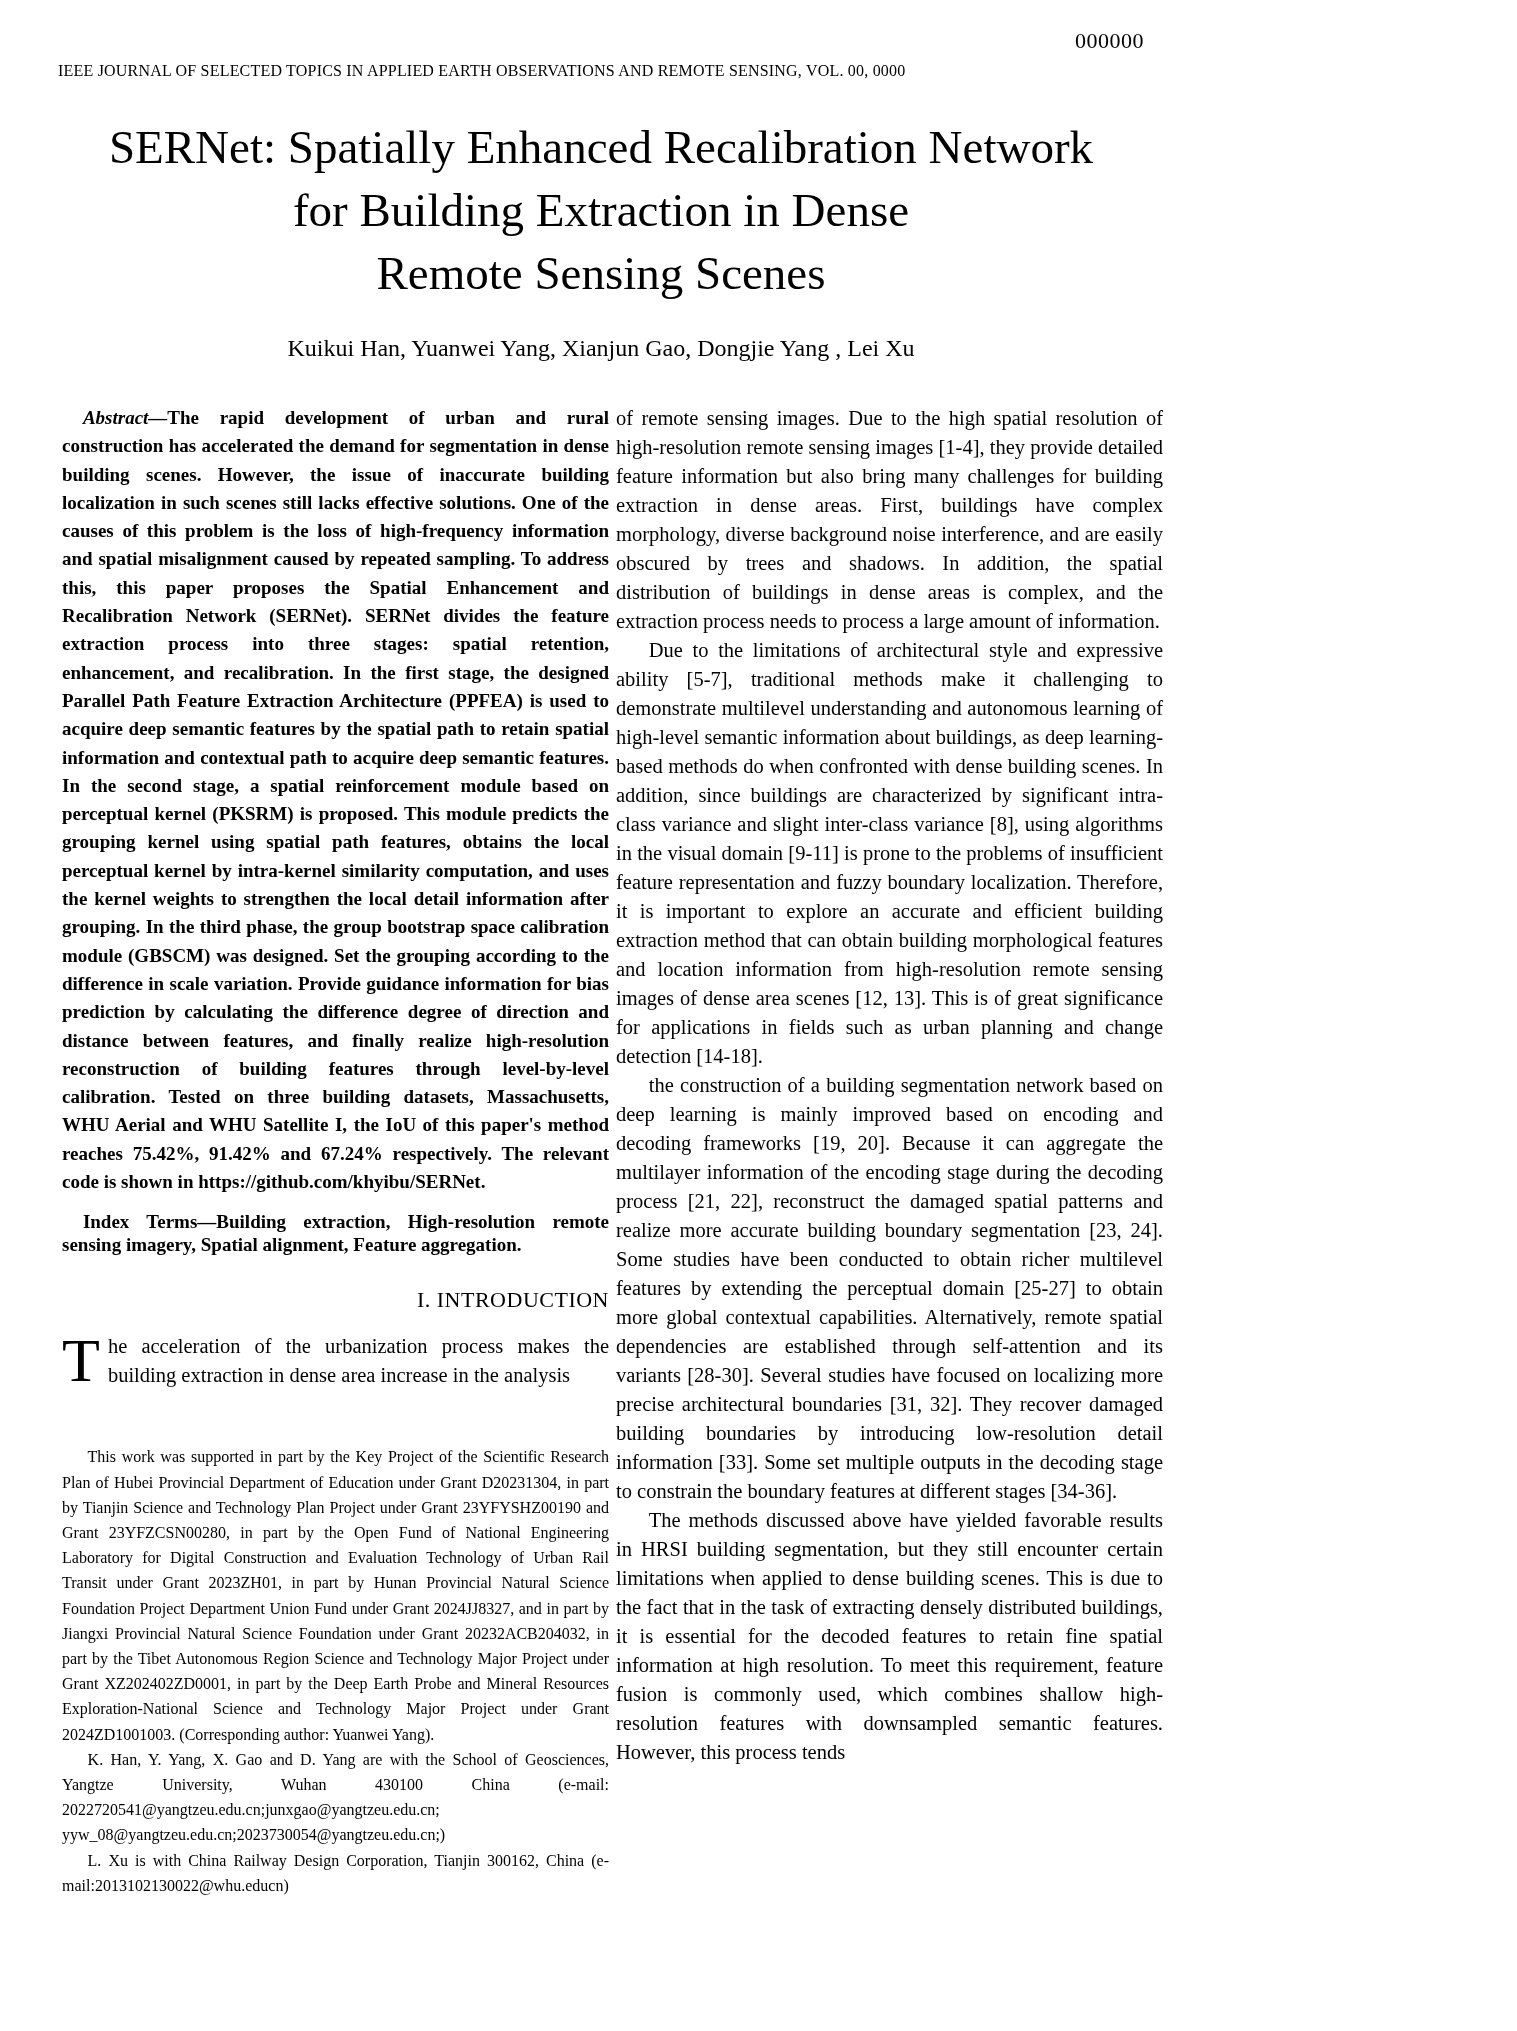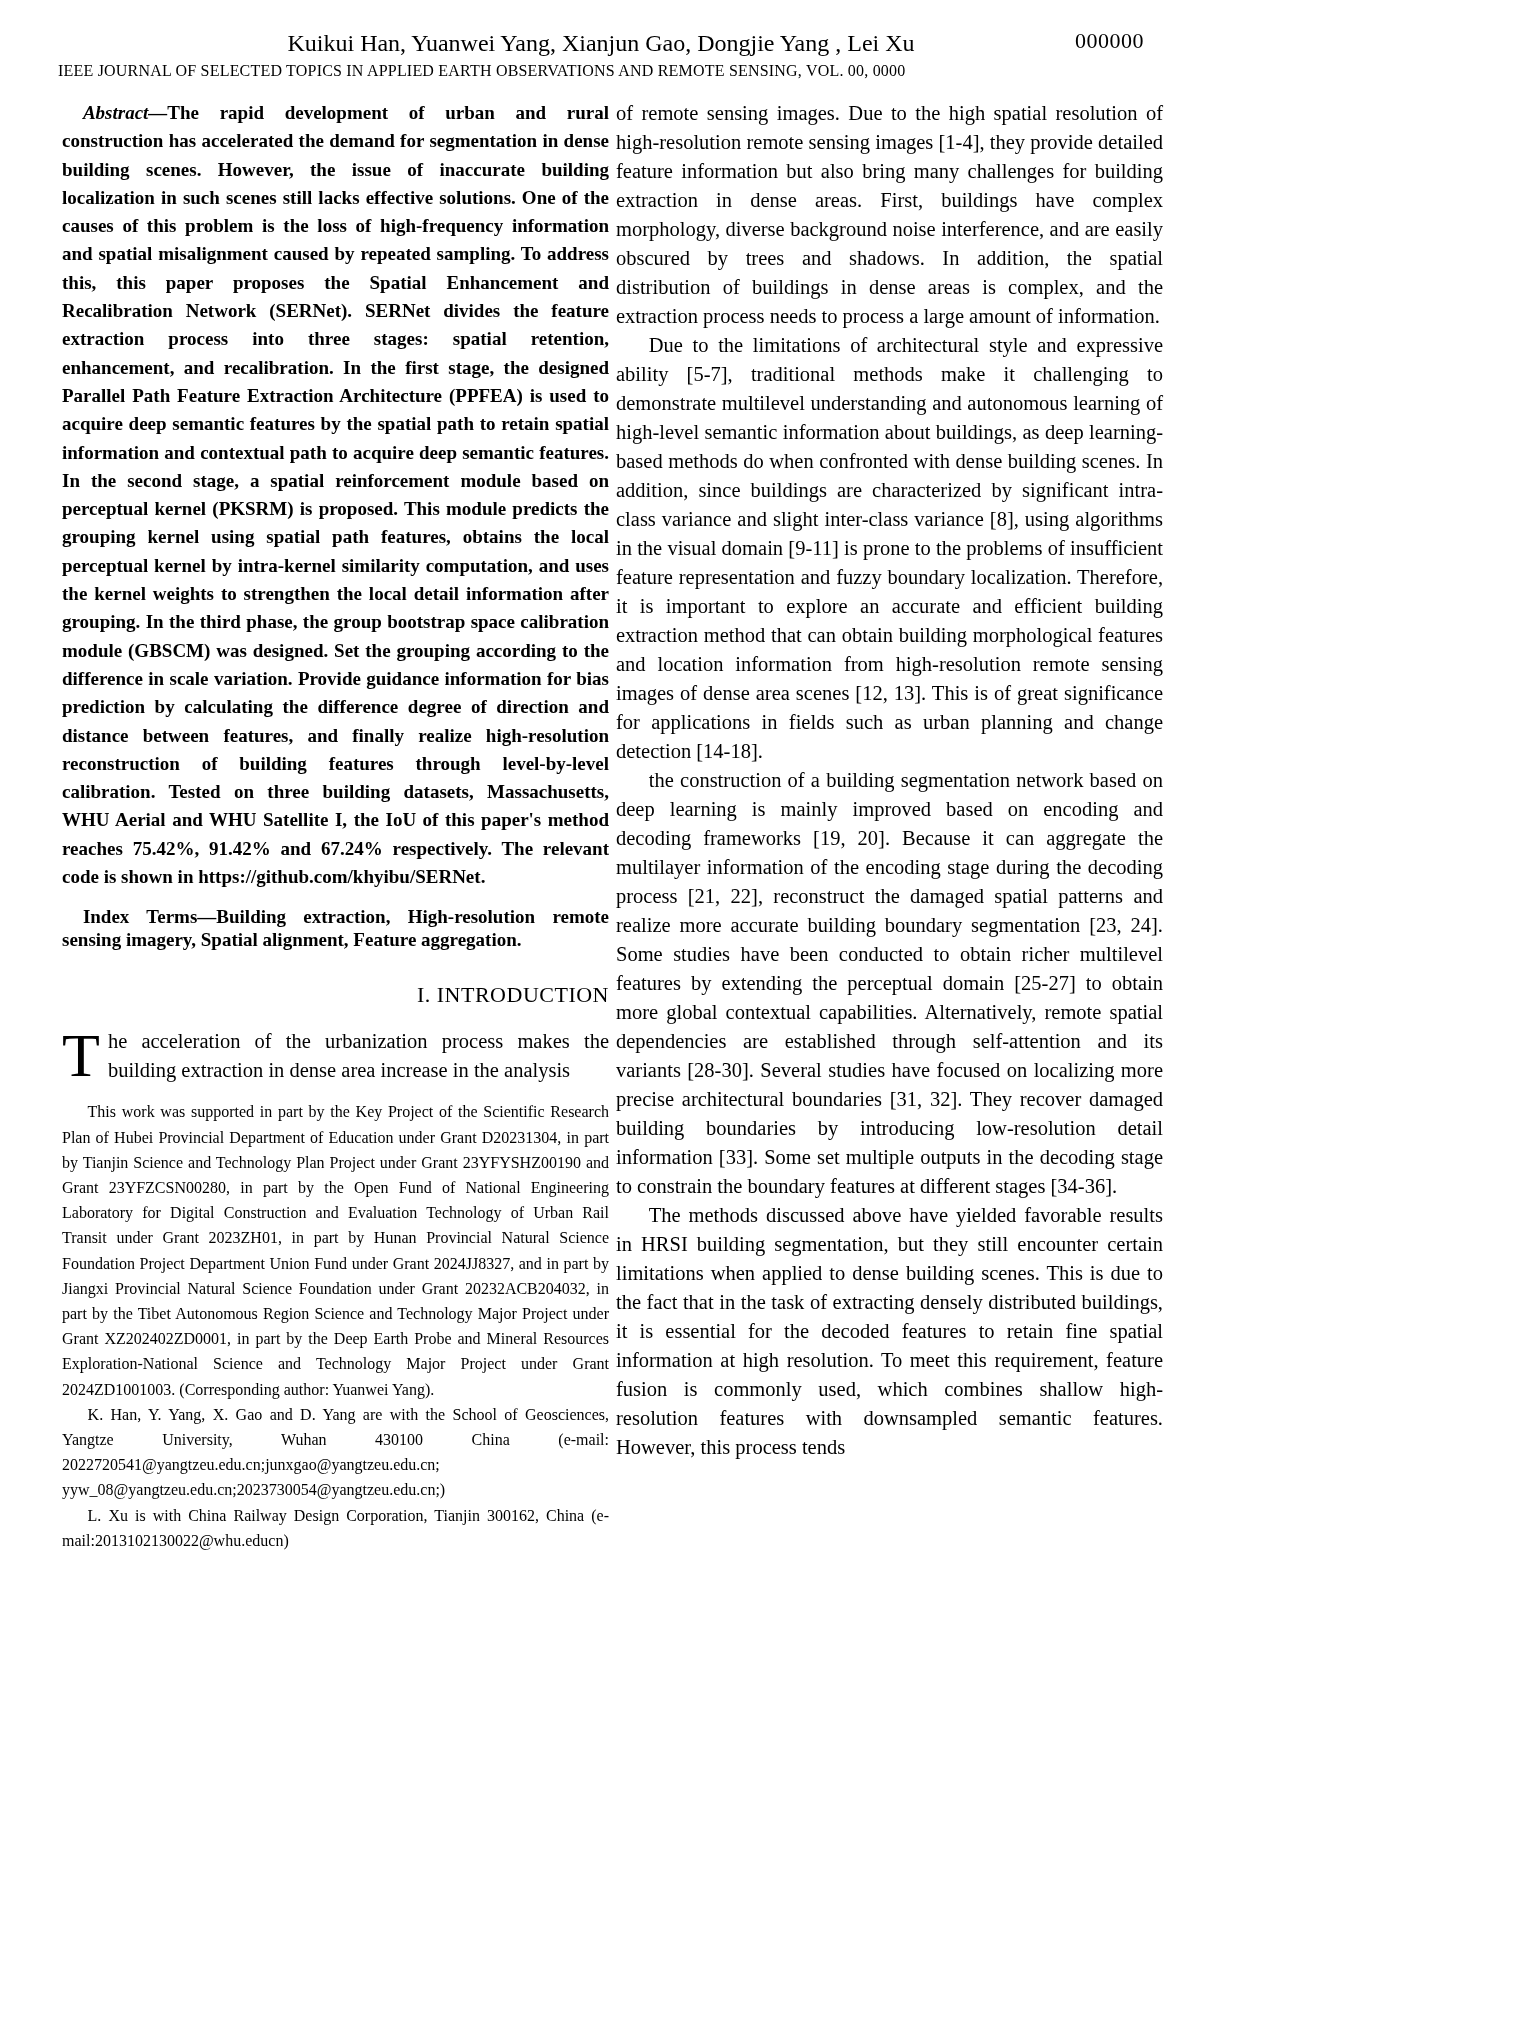--- a/index.html
+++ b/index.html
@@ -86,21 +86,21 @@
     font-size: 20.5px;
     line-height: 29px;
   }
   .dropcap {
     float: left;
     font-size: 62px;
     line-height: 50px;
     padding: 3px 8px 0 0;
   }
   .footnotes {
-    margin-top: 14px;
+    margin-top: 54px;
     font-size: 16px;
     line-height: 25.2px;
     overflow-wrap: break-word;
   }
   .footnotes p {
     margin: 0;
     text-indent: 1.6em;
   }
   
   .body-par {
@@ -113,20 +113,25 @@
 </style>
 </head>
 <body>
 
 <div class="page">
 
   <div class="page-number">000000</div>
 
   <div class="running-head">IEEE JOURNAL OF SELECTED TOPICS IN APPLIED EARTH OBSERVATIONS AND REMOTE SENSING, VOL. 00, 0000</div>
 
+  <h1 class="title">
+    <span class="title-line">SERNet: Spatially Enhanced Recalibration Network</span>
+    <span class="title-line">for Building Extraction in Dense</span>
+    <span class="title-line">Remote Sensing Scenes</span>
+  </h1>
 
   <div class="authors">Kuikui Han, Yuanwei Yang, Xianjun Gao, Dongjie Yang , Lei Xu</div>
 
   <div class="columns">
 
     <div class="col">
 
       <p class="abstract"><span class="abstract-label">Abstract—</span><span>The rapid development of urban and rural construction has accelerated the demand for segmentation in dense building scenes. However, the issue of inaccurate building localization in such scenes still lacks effective solutions. One of the causes of this problem is the loss of high-frequency information and spatial misalignment caused by repeated sampling. To address this, this paper proposes the Spatial Enhancement and Recalibration Network (SERNet). SERNet divides the feature extraction process into three stages: spatial retention, enhancement, and recalibration. In the first stage, the designed Parallel Path Feature Extraction Architecture (PPFEA) is used to acquire deep semantic features by the spatial path to retain spatial information and contextual path to acquire deep semantic features. In the second stage, a spatial reinforcement module based on perceptual kernel (PKSRM) is proposed. This module predicts the grouping kernel using spatial path features, obtains the local perceptual kernel by intra-kernel similarity computation, and uses the kernel weights to strengthen the local detail information after grouping. In the third phase, the group bootstrap space calibration module (GBSCM) was designed. Set the grouping according to the difference in scale variation. Provide guidance information for bias prediction by calculating the difference degree of direction and distance between features, and finally realize high-resolution reconstruction of building features through level-by-level calibration. Tested on three building datasets, Massachusetts, WHU Aerial and WHU Satellite I, the IoU of this paper's method reaches 75.42%, 91.42% and 67.24% respectively. The relevant code is shown in https://github.com/khyibu/SERNet.</span></p>
 
       <p class="index-terms"><span>Index Terms—</span><span>Building extraction, High-resolution remote sensing imagery, Spatial alignment, Feature aggregation.</span></p>

